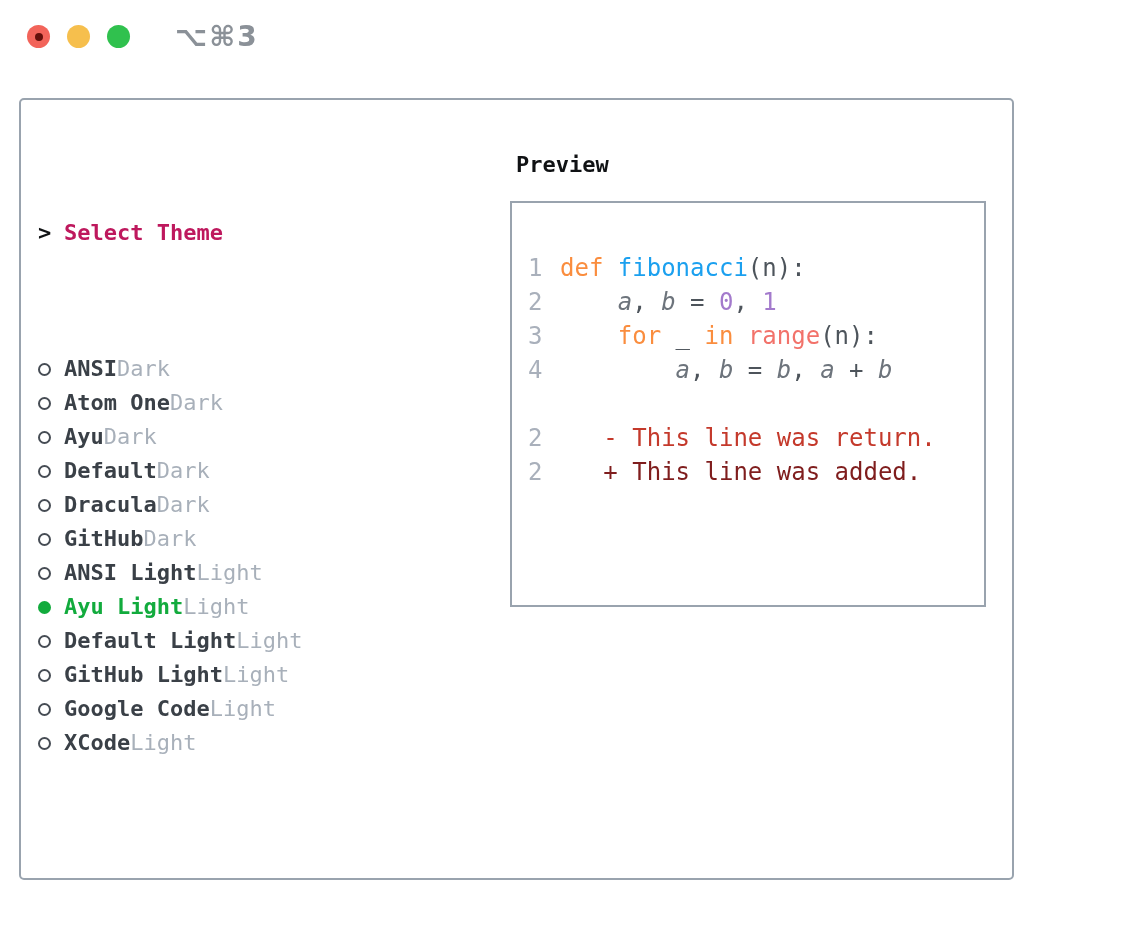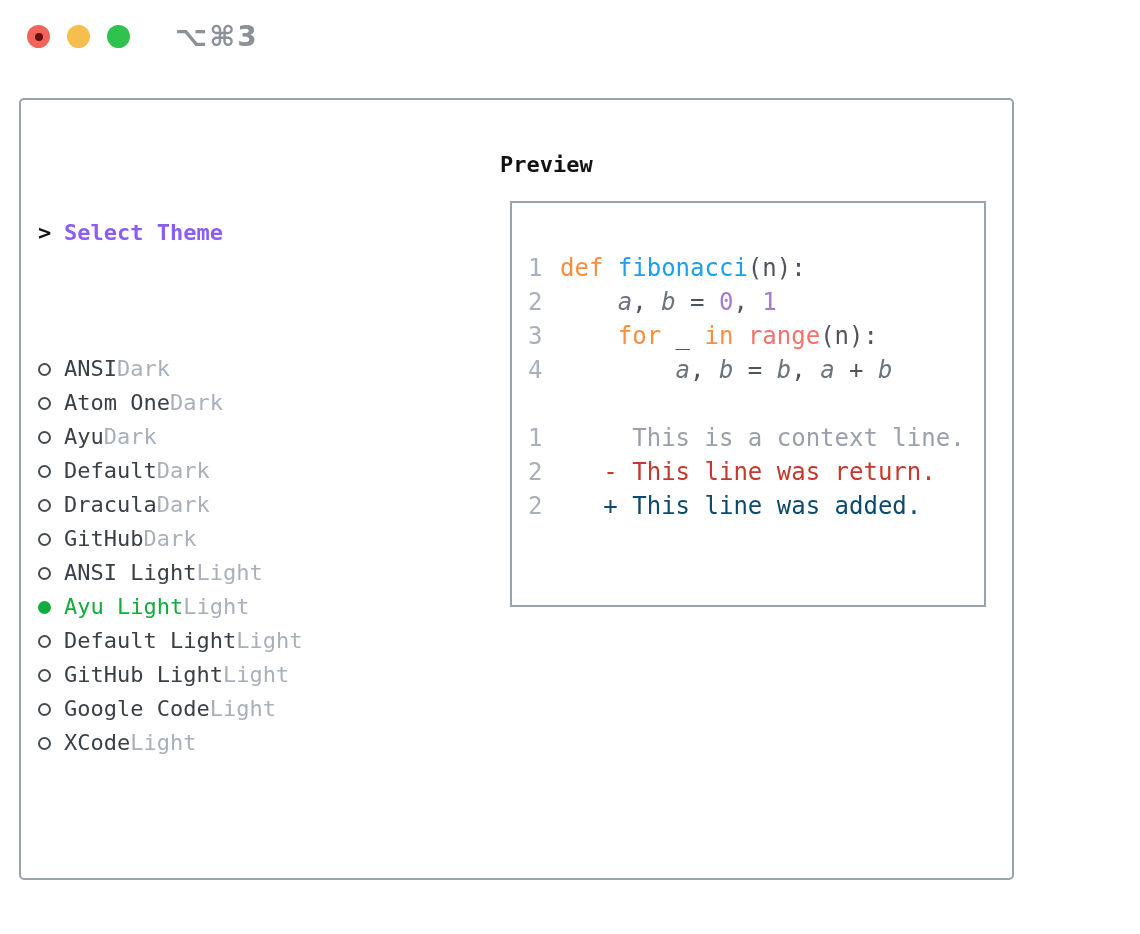--- a/index.html
+++ b/index.html
@@ -56,28 +56,28 @@
   .iconcol {
     width:26px; height:34px; flex:0 0 26px;
     display:flex; align-items:center;
   }
   .radio {
     width:13px; height:13px; border-radius:50%;
     border:2px solid #464c54; background:transparent;
   }
   .radio.sel { border-color:#12ab3d; background:#12ab3d; }
   .arrow { font-weight:bold; color:#101214; }
-  .hdr { font-weight:bold; color:#8b5cf6; }
-  .tname { color:#3a4047; }
+  .hdr { font-weight:bold; color:#be185d; }
+  .tname { color:#3a4047;font-weight:bold; }
   .tname.sel { color:#12ab3d; }
   .variant { color:#a8b0ba; }
 
   
   .preview-title {
-    position:absolute; left:500px; top:148px;
+    position:absolute; left:516px; top:148px;
     height:34px; line-height:34px;
     font-size:22px; font-weight:bold; color:#101214;
   }
   .preview-box {
     position:absolute; left:510px; top:201px;
     width:476px; height:406px;
     border:2px solid #99a3ae;
     padding:48px 0 0 16px;
     overflow:hidden;
   }
@@ -119,17 +119,16 @@
 
 <div class="preview-title">Preview</div>
 
 <div class="preview-box">
   <div id="code-mount">
       <div class="code-line"><span class="ln">1</span><span style="color: rgb(250, 141, 62);">def</span><span style="color: rgb(77, 84, 91);"> </span><span style="color: rgb(27, 160, 239);">fibonacci</span><span style="color: rgb(77, 84, 91);">(n):</span></div>
       <div class="code-line"><span class="ln">2</span><span style="color: rgb(77, 84, 91);">    </span><span class="tok-var" style="color: rgb(109, 116, 124);">a</span><span style="color: rgb(77, 84, 91);">, </span><span class="tok-var" style="color: rgb(109, 116, 124);">b</span><span style="color: rgb(77, 84, 91);"> = </span><span style="color: rgb(163, 122, 204);">0</span><span style="color: rgb(77, 84, 91);">, </span><span style="color: rgb(163, 122, 204);">1</span></div>
       <div class="code-line"><span class="ln">3</span><span style="color: rgb(77, 84, 91);">    </span><span style="color: rgb(250, 141, 62);">for</span><span style="color: rgb(77, 84, 91);"> _ </span><span style="color: rgb(250, 141, 62);">in</span><span style="color: rgb(77, 84, 91);"> </span><span style="color: rgb(242, 114, 106);">range</span><span style="color: rgb(77, 84, 91);">(n):</span></div>
       <div class="code-line"><span class="ln">4</span><span style="color: rgb(77, 84, 91);">        </span><span class="tok-var" style="color: rgb(109, 116, 124);">a</span><span style="color: rgb(77, 84, 91);">, </span><span class="tok-var" style="color: rgb(109, 116, 124);">b</span><span style="color: rgb(77, 84, 91);"> = </span><span class="tok-var" style="color: rgb(109, 116, 124);">b</span><span style="color: rgb(77, 84, 91);">, </span><span class="tok-var" style="color: rgb(109, 116, 124);">a</span><span style="color: rgb(77, 84, 91);"> + </span><span class="tok-var" style="color: rgb(109, 116, 124);">b</span></div>
       <div class="code-line"><span class="ln"></span></div>
-      <div class="code-line"><span class="ln">1</span><span style="color: rgb(153, 160, 171);">     This is a context line.</span></div>
       <div class="code-line"><span class="ln">2</span><span style="color: rgb(196, 57, 43);">   - This line was return.</span></div>
-      <div class="code-line"><span class="ln">2</span><span style="color: #0c4a6e;">   + This line was added.</span></div>
+      <div class="code-line"><span class="ln">2</span><span style="color: #7f1d1d;">   + This line was added.</span></div>
     </div>
 </div>
 
 </body></html>

